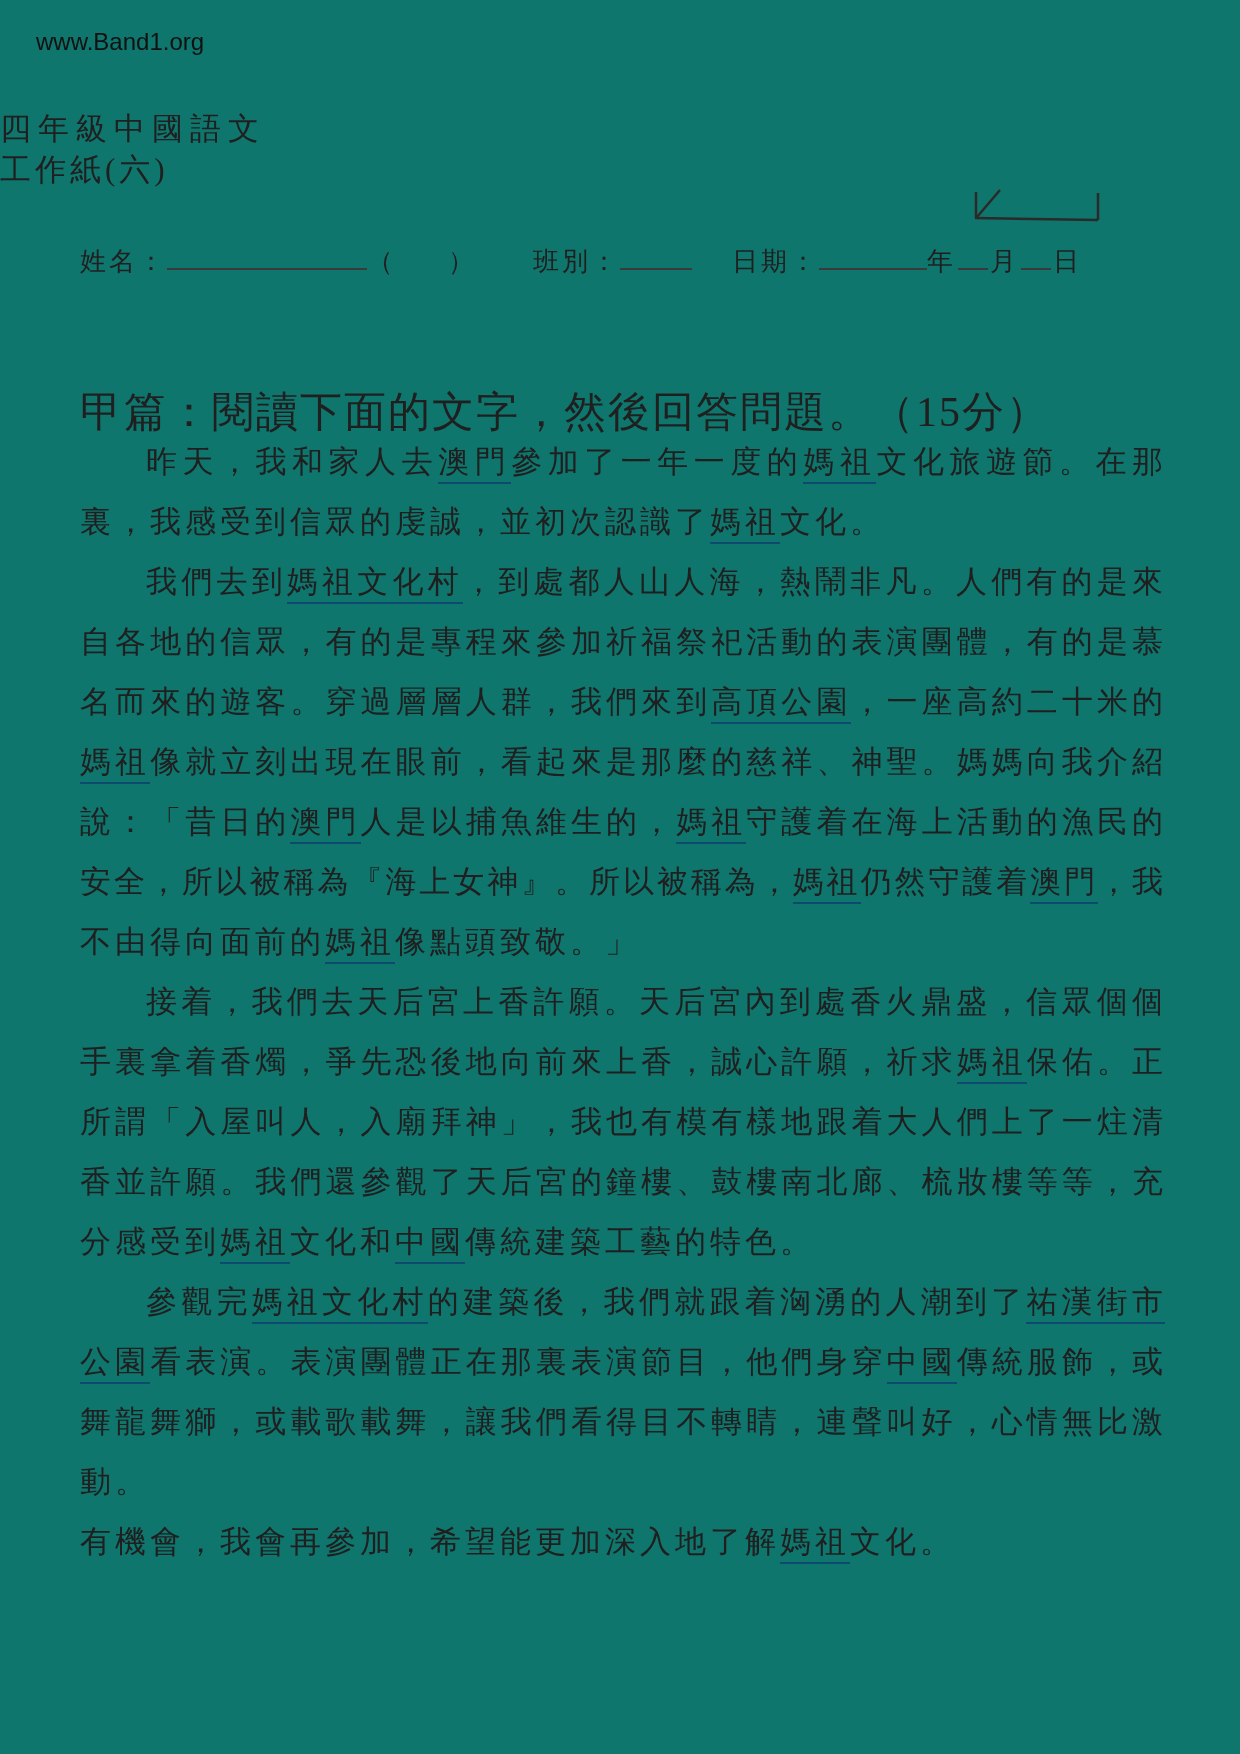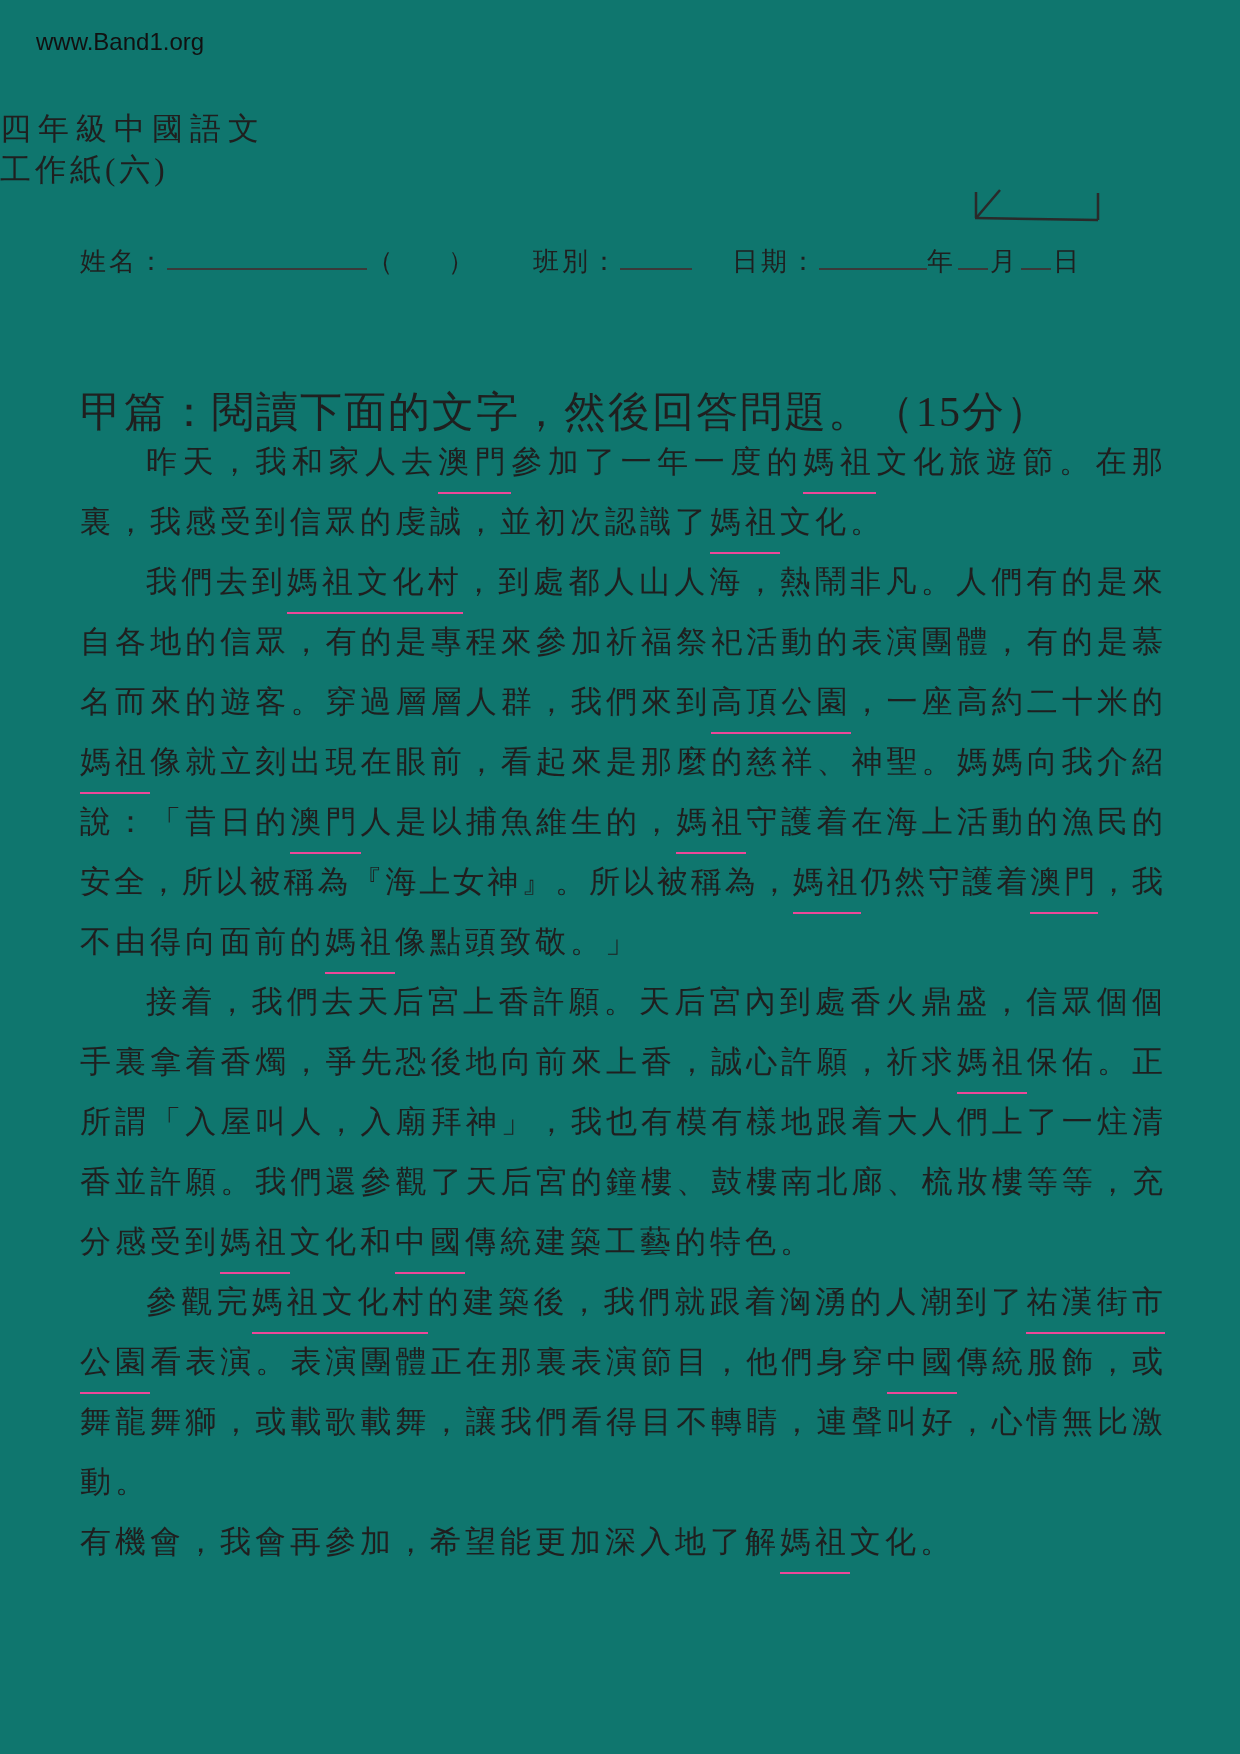--- a/index.html
+++ b/index.html
@@ -53,22 +53,22 @@
     letter-spacing:4px;
   }
   .pline.fill{
     letter-spacing:2px;
     text-align:justify;
     text-align-last:justify;
     text-justify:inter-character;
   }
   .pline.indent{padding-left:66px;}
   .pn{
-    border-bottom:2px solid #ec4899;
-    padding-bottom:13px;
+    border-bottom:2px solid #0c4a6e;
+    padding-bottom:3px;
   }
 </style>
 </head>
 <body>
 
 <div class="page">
 
   <div class="watermark">www.Band1.org</div>
 
   <div class="title-block">

